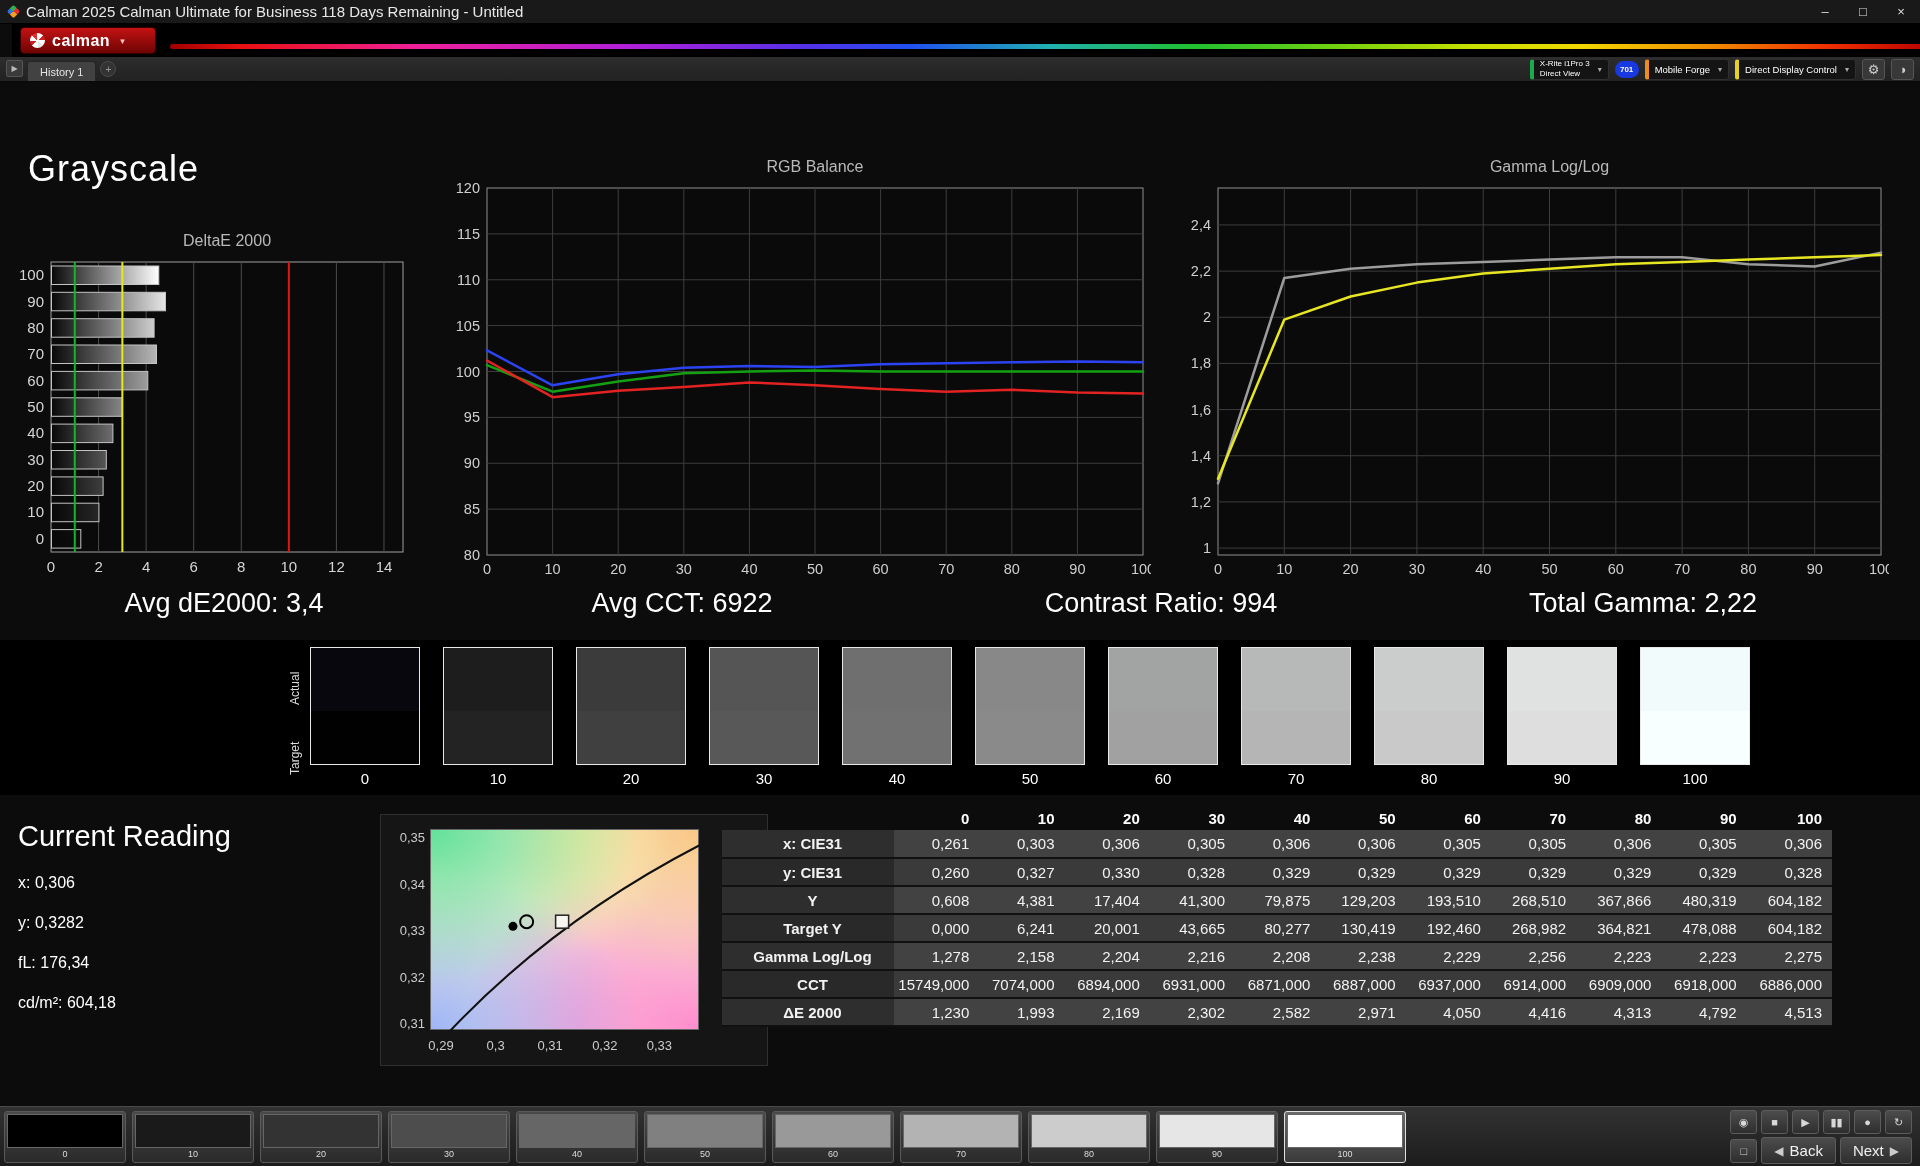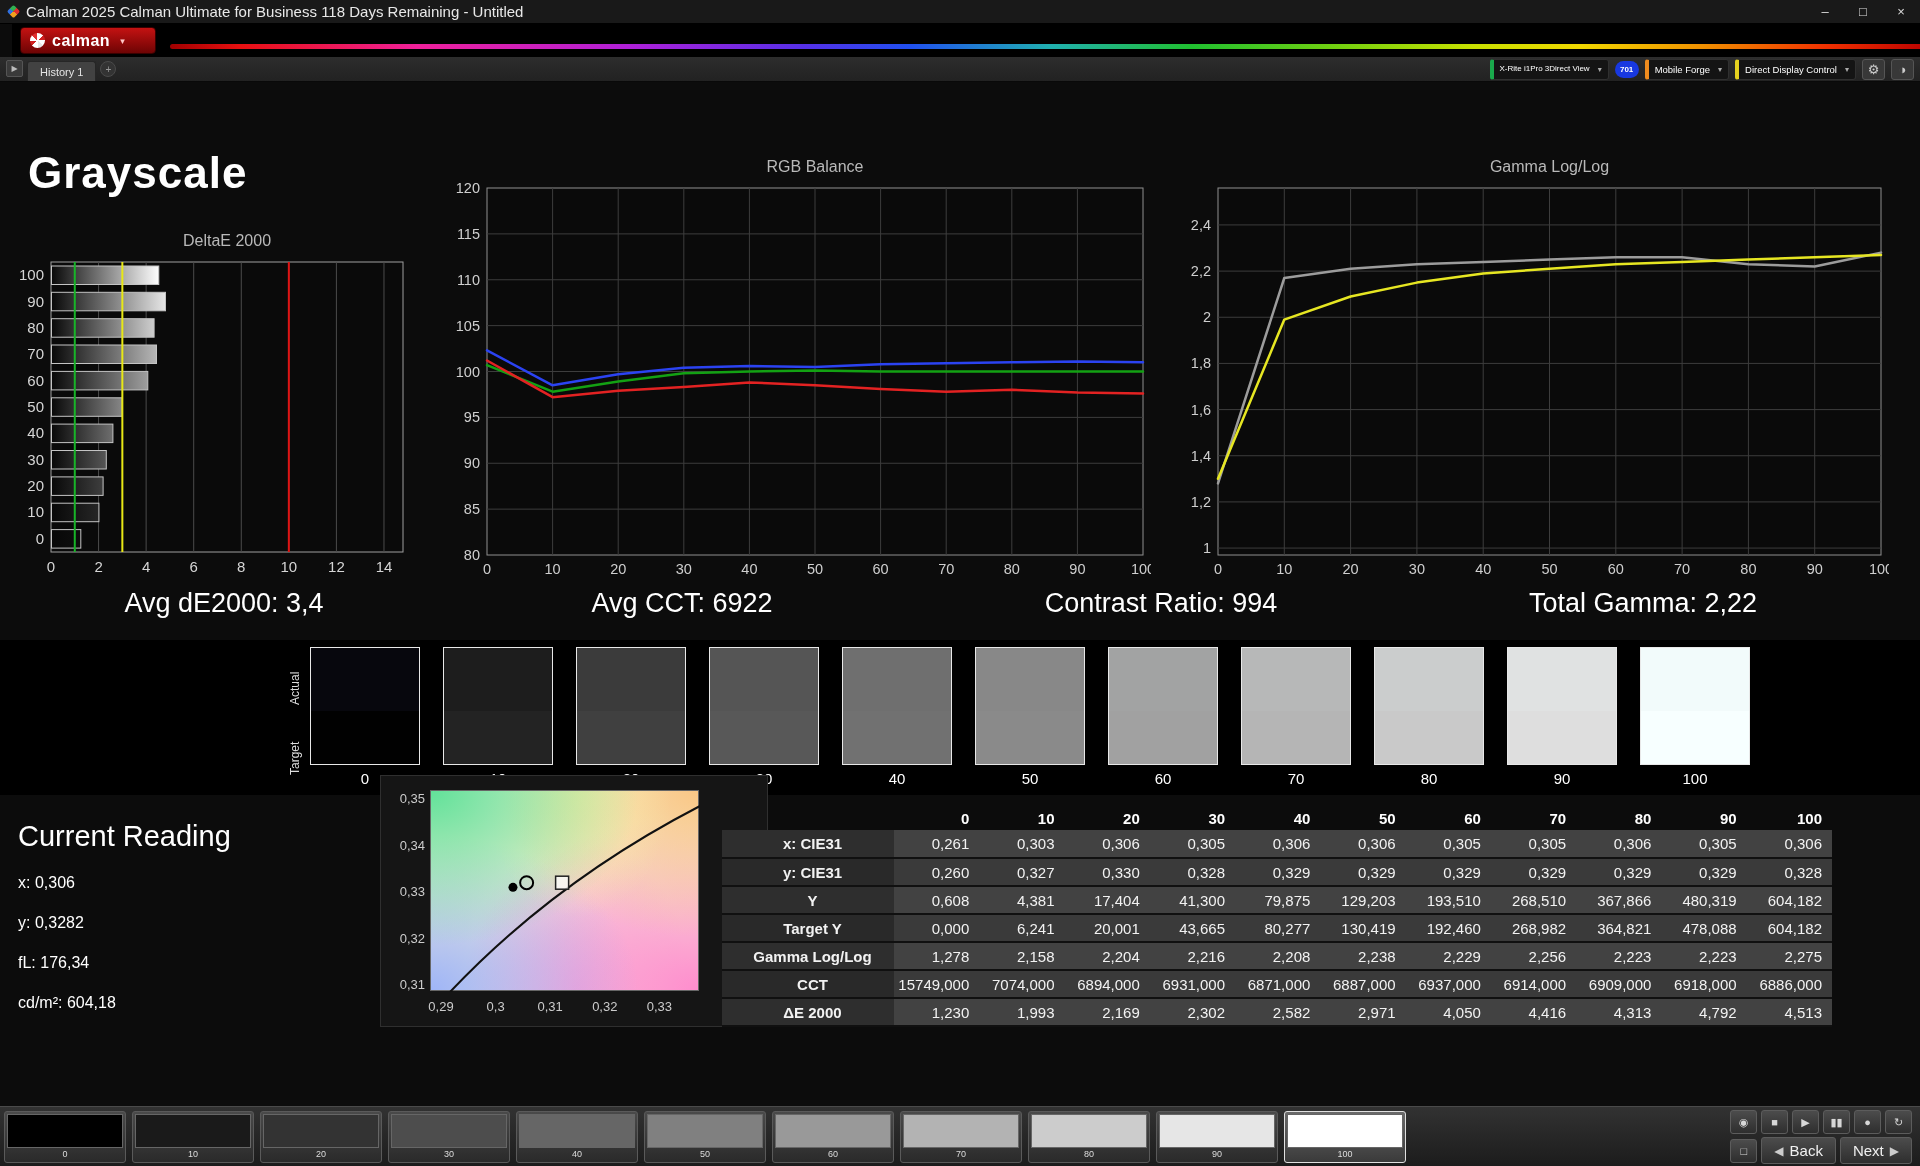--- a/index.html
+++ b/index.html
@@ -42,31 +42,31 @@
   .tb-expander {width:17px; height:17px; background:#3a3a3a; border:1px solid #555; border-radius:2px;
                 color:#bbb; font-size:8px; display:flex; align-items:center; justify-content:center; margin:4px 0;}
   .tb-tab {height:20px; background:#424242; border:1px solid #262626; border-bottom:none;
            border-radius:3px 3px 0 0; color:#e4e4e4; font-size:11px; display:flex; align-items:center;
            padding:0 12px;}
   .tb-add {width:16px; height:16px; border-radius:50%; background:#333; border:1px solid #4a4a4a;
            color:#999; font-size:10px; display:flex; align-items:center; justify-content:center; margin:4px 0;}
   .tb-right {display:flex; align-items:center; gap:6px;}
   .meter-box {height:21px; background:#141414; border:1px solid #303030; border-radius:3px;
               display:flex; align-items:center; gap:8px; padding:0 6px; color:#fff;}
-  .meter-lines {display:flex; flex-direction:row; line-height:1.2;justify-content:space-between;}
+  .meter-lines {display:flex; flex-direction:column; line-height:1.2;justify-content:space-between;}
   .meter-line {font-size:8px;}
   .meter-single {font-size:9.5px;}
   .dd-chevron {color:#aaa; font-size:8px;}
   .badge-701 {min-width:24px; height:17px; border-radius:9px; background:#1838e0; color:#fff;
               font-size:8px; font-weight:bold; display:flex; align-items:center; justify-content:center; padding:0 4px;}
   .tb-iconbtn {width:23px; height:21px; background:#383838; border:1px solid #555; border-radius:3px;
                color:#ccc; font-size:13px; display:flex; align-items:center; justify-content:center;}
 
   
-  .page-title {position:absolute; left:28px; top:148px; font-size:44px; color:#fff; font-weight:700;
+  .page-title {position:absolute; left:28px; top:148px; font-size:36px; color:#fff; font-weight:400;
                letter-spacing:1px;}
   .chart-wrap {position:absolute;}
   .chart-title {text-align:center; color:#b9b9b9; font-size:16px; height:22px;}
   #deltae-wrap {left:14px; top:232px; width:397px;}
   #deltae-wrap .chart-title {margin-left:37px; width:352px;}
   #rgb-wrap {left:449px; top:158px; width:702px;}
   #rgb-wrap .chart-title {margin-left:38px; width:656px;}
   #gamma-wrap {left:1176px; top:158px; width:713px;}
   #gamma-wrap .chart-title {margin-left:42px; width:663px;}
 
@@ -84,21 +84,21 @@
   .swatch-box {width:110px; height:118px; border:1px solid #e8e8e8; display:flex; flex-direction:column;}
   .sw-actual {flex:1.2;} .sw-target {flex:1;}
   .swatch-label {text-align:center; color:#fff; font-size:15px; margin-top:5px;}
 
   
   .current-reading {position:absolute; left:18px; top:820px; color:#fff;}
   .cr-title {font-size:29px; font-weight:400; margin-bottom:21px;}
   .cr-line {font-size:16px; margin-bottom:22px;}
 
   
-  .cie-panel {position:absolute; left:380px; top:775px; width:388px; height:252px;
+  .cie-panel {position:absolute; left:380px; top:814px; width:388px; height:252px;
               background:#151515; border:1px solid #2f2f2f;}
   .cie-plot {position:absolute; left:49px; top:14px; width:269px; height:201px; border:1px solid #666;
      background:
        radial-gradient(ellipse at 0% 0%, rgba(90,225,150,.95), rgba(90,225,150,0) 55%),
        radial-gradient(ellipse at 55% 0%, rgba(250,238,160,.75), rgba(250,238,160,0) 45%),
        radial-gradient(ellipse at 100% 0%, rgba(250,195,125,.9), rgba(250,195,125,0) 52%),
        radial-gradient(ellipse at 0% 100%, rgba(150,175,250,.9), rgba(150,175,250,0) 55%),
        radial-gradient(ellipse at 100% 100%, rgba(255,135,205,.95), rgba(255,135,205,0) 62%),
        radial-gradient(ellipse at 55% 100%, rgba(250,170,220,.8), rgba(250,170,220,0) 55%),
        #f4eed9;}

